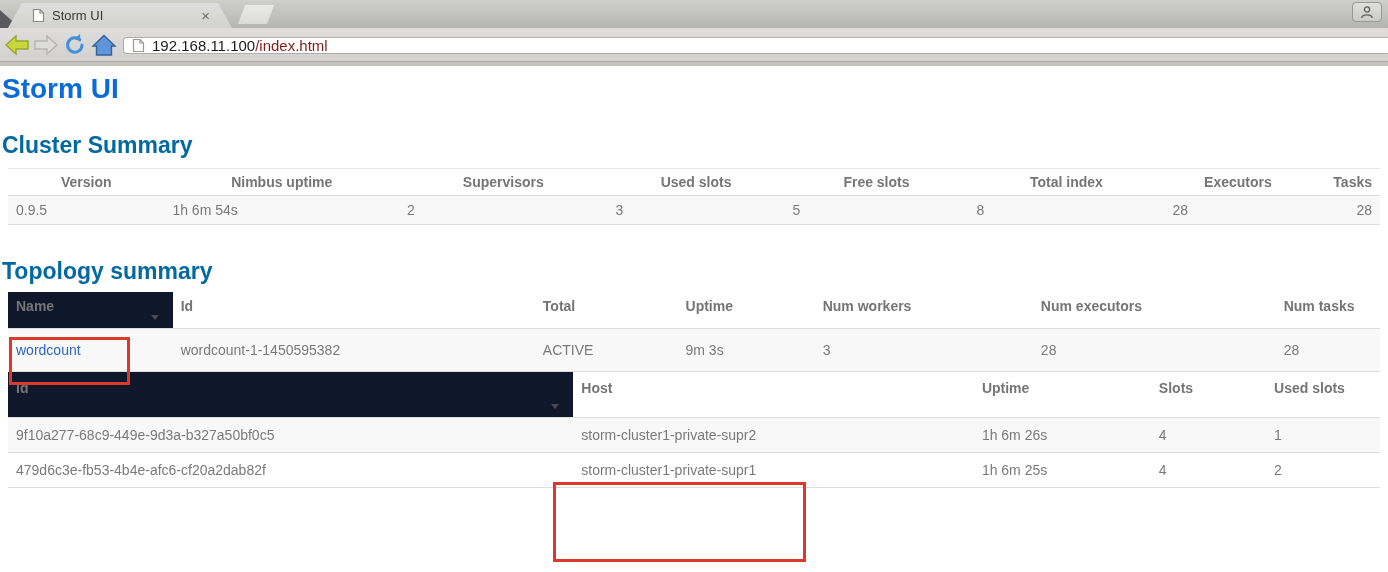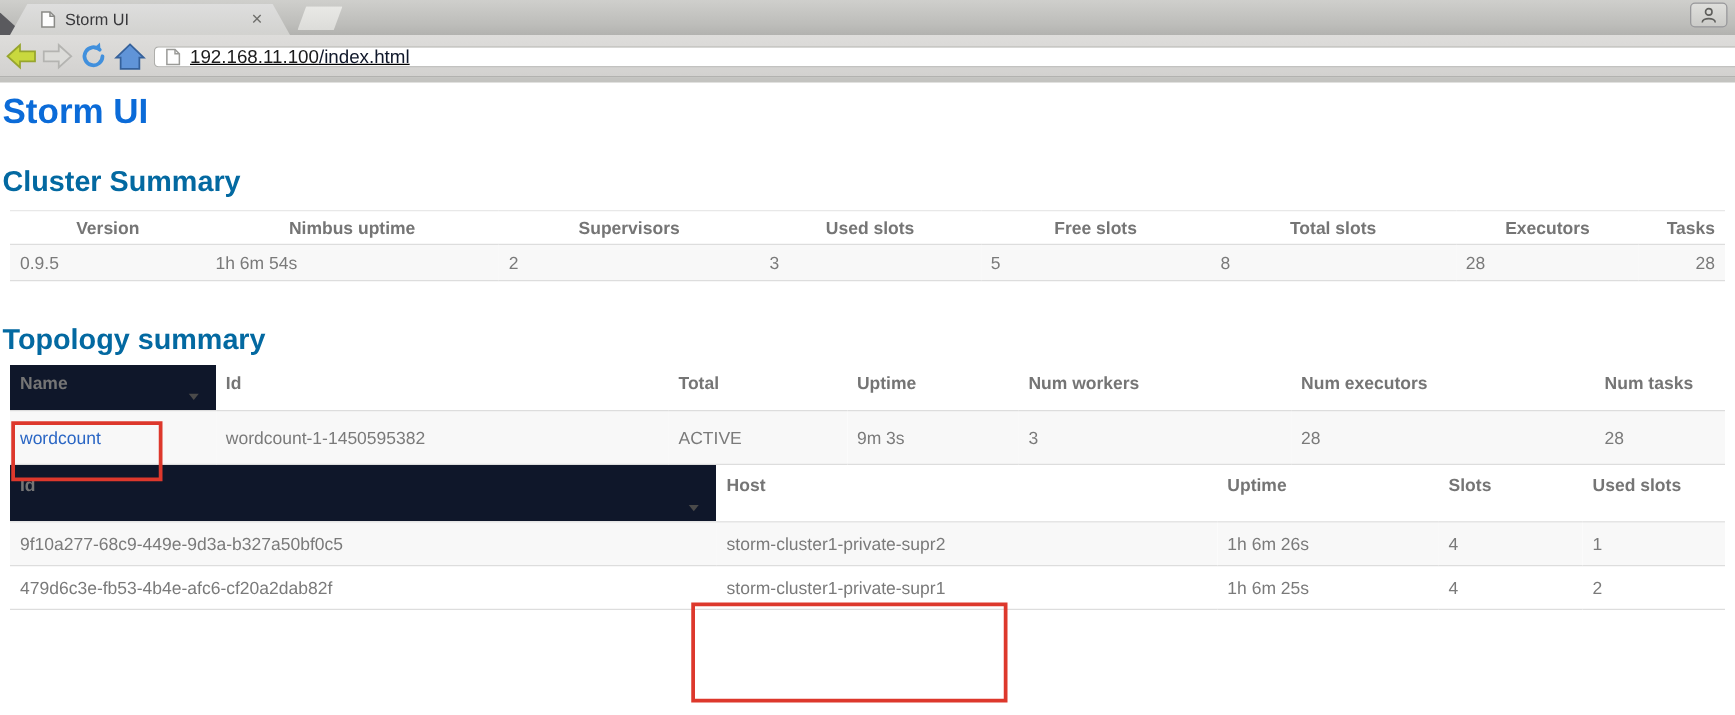--- a/index.html
+++ b/index.html
@@ -26,23 +26,23 @@
     background:linear-gradient(180deg,#dfdfdc,#cbcbc8);
     display:flex; align-items:center; justify-content:center; }
   .toolbar { height:38px; display:flex; align-items:center; padding-left:2px;
     background:linear-gradient(180deg,#dedddb,#d2d1cf);
     border-bottom:4px solid #c3c3c0; box-shadow:inset 0 -1px 0 #a8a8a5; }
   .navbtn { width:29px; height:28px; display:flex; align-items:center;
     justify-content:center; }
   .urlbar { flex:1; height:17px; margin-left:5px; background:#fff;
     border:1px solid #aeaeab; border-right:none; border-radius:4px 0 0 4px;
     display:flex; align-items:center; gap:7px; padding-left:8px;
-    font-size:15px; white-space:nowrap;text-decoration:underline; }
+    font-size:15px; white-space:nowrap; }
   .urlbar .host { color:#1c1c1c; }
-  .urlbar .path { color:#0f172a; }
+  .urlbar .path { color:#7f1d1d; }
 
   
   .page { position:relative; }
   h1.site-title { font-size:28px; line-height:32px; font-weight:bold;
     color:#0b6bd8; margin:7px 0 0 2px; cursor:pointer; }
   h2 { font-size:23px; line-height:27px; font-weight:bold; color:#0369a1;
     margin-left:2px; }
   h2.h-cluster    { margin-top:27px; margin-bottom:9px; }
   h2.h-topology   { margin-top:33px; margin-bottom:7px; }
   h2.h-supervisor { margin-top:19px; margin-bottom:2px; }
@@ -151,21 +151,21 @@
         <col style="width:10.7%">
         <col style="width:5%">
     </colgroup>
     <thead>
       <tr>
         <th>Version</th>
         <th>Nimbus uptime</th>
         <th>Supervisors</th>
         <th>Used slots</th>
         <th>Free slots</th>
-        <th>Total slots</th>
+        <th>Total index</th>
         <th>Executors</th>
         <th class="right">Tasks</th>
       </tr>
     </thead>
     <tbody>
       <tr>
         <td>0.9.5</td>
         <td>1h 6m 54s</td>
         <td>2</td>
         <td>3</td>

